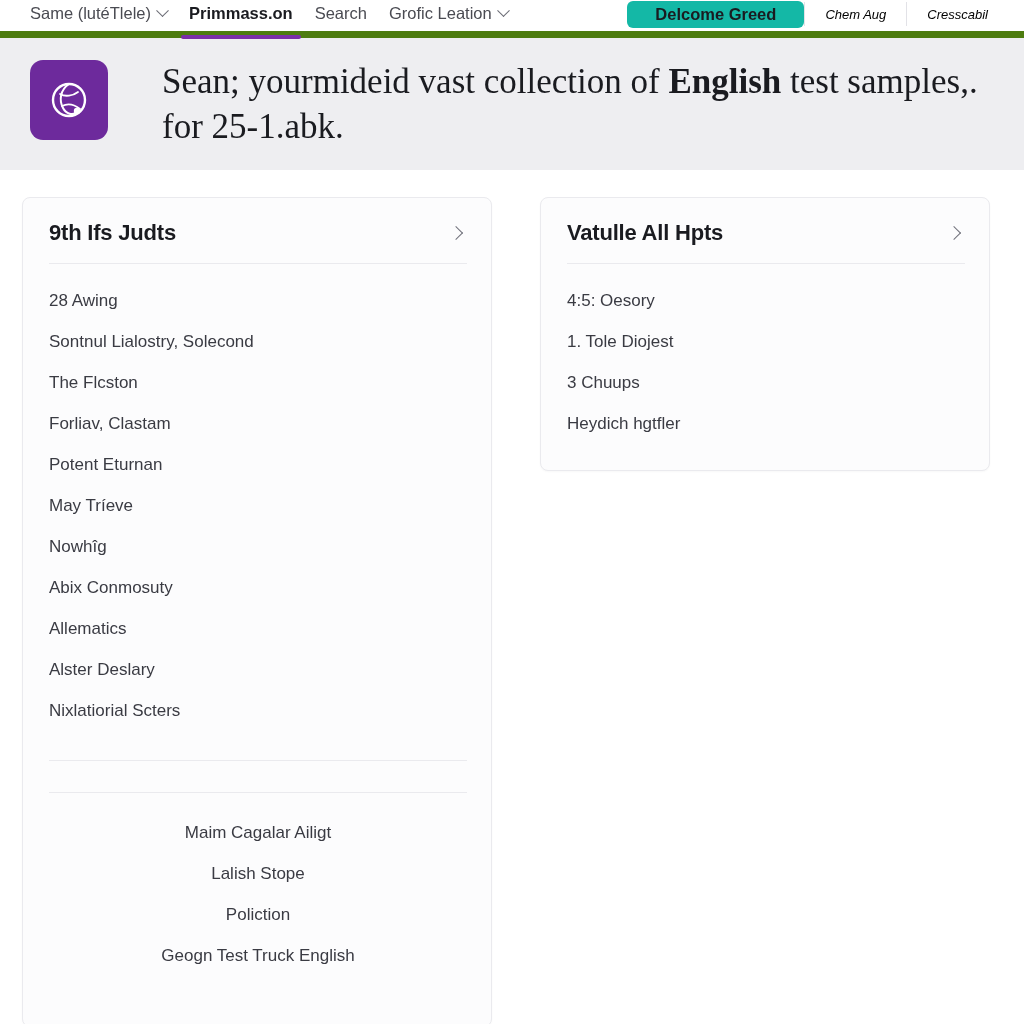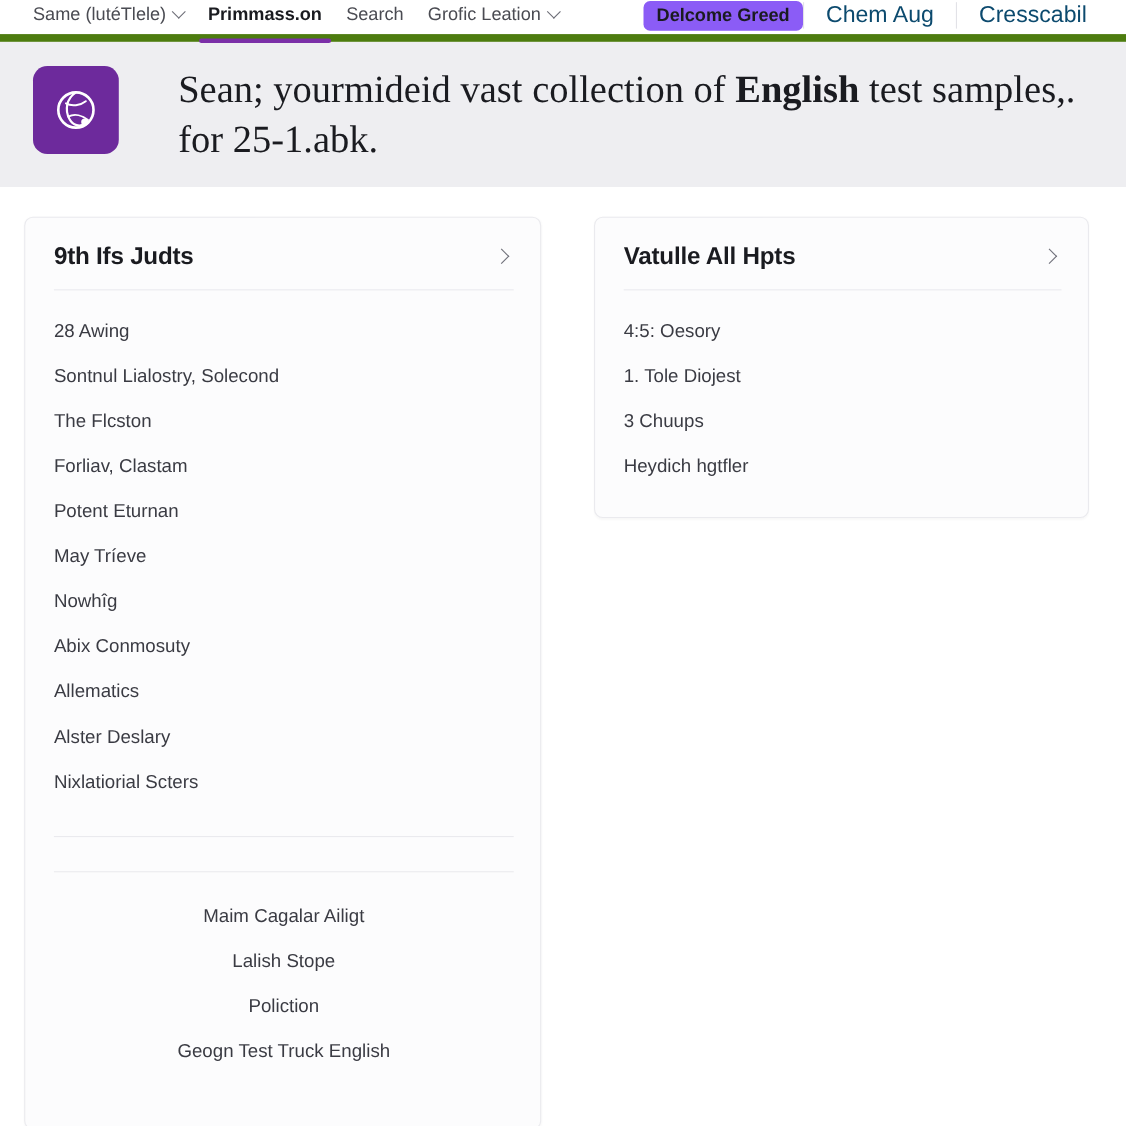--- a/index.html
+++ b/index.html
@@ -78,33 +78,34 @@
     margin-left: auto;
     display: flex;
     align-items: center;
     height: 28px;
   }
 
   .nav-pill {
     font-size: 16.5px;
     font-weight: bold;
     color: #1a1b20;
-    background: #8b5cf6;
+    background: #14b8a6;
     border-radius: 6px;
-    padding: 4px 12px;
+    padding: 4px 28px;
     white-space: nowrap;
     cursor: pointer;
   }
 
   .nav-right-item {
-    font-size: 21px;
-    color: #0c4a6e;
+    font-size: 13px;
+    color: #000000;
     padding: 0 20px;
     white-space: nowrap;
     cursor: pointer;
+    font-style: italic;
   }
 
   .nav-sep {
     width: 1px;
     height: 24px;
     background: #e2e2e7;
   }
 
   
   .banner {

